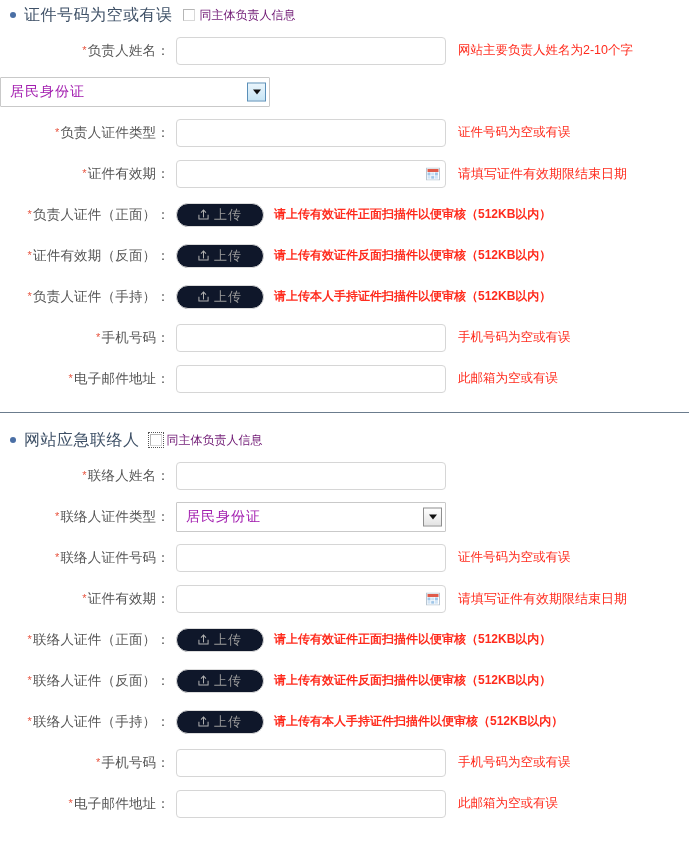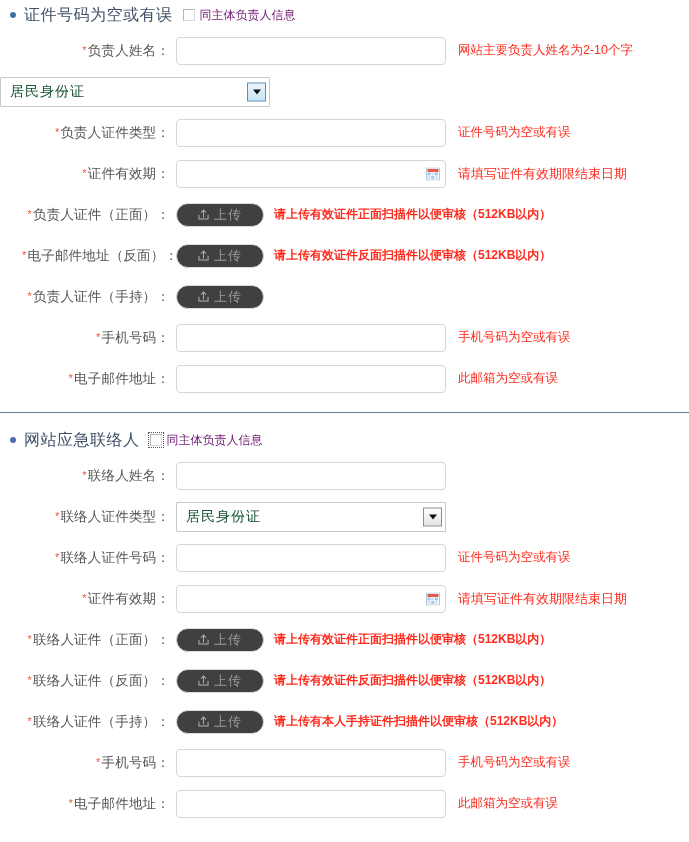--- a/index.html
+++ b/index.html
@@ -124,21 +124,21 @@
     background: #fff;
     box-sizing: border-box;
     display: flex;
     align-items: center;
     position: relative;
     border-radius: 1px;
   }
   .sel .selval {
     padding-left: 9px;
     font-size: 14px;
-    color: #14532d;
+    color: #a21caf;
     letter-spacing: 1px;
   }
   .sel .arrow {
     position: absolute;
     right: 3px; top: 50%;
     transform: translateY(-50%);
     width: 19px; height: 19px;
     box-sizing: border-box;
     display: flex;
     align-items: center;
@@ -157,21 +157,21 @@
     border-left: 4px solid transparent;
     border-right: 4px solid transparent;
     border-top: 5px solid #111;
   }
 
   
   .upbtn {
     width: 88px; height: 24px;
     border: 1px solid #dcdcdc;
     border-radius: 12px;
-    background: #404040;
+    background: #0f172a;
     display: flex;
     align-items: center;
     justify-content: center;
     box-sizing: border-box;
     cursor: pointer;
     user-select: none;
   }
   .upbtn .up-ico {
     width: 11px; height: 11px;
     margin-right: 5px;
@@ -262,21 +262,21 @@
                 <path d="M1 6.2 V11 H11 V6.2" fill="none" stroke="#b0b0b0" stroke-width="1.1"></path>
                 <path d="M6 9.2 V1.4" fill="none" stroke="#b0b0b0" stroke-width="1.1"></path>
                 <path d="M3.3 3.9 L6 1.1 L8.7 3.9" fill="none" stroke="#b0b0b0" stroke-width="1.1" stroke-linejoin="miter"></path>
               </svg>
               <span class="up-txt">上传</span>
             </div>
           </div>
           <div class="hint up">请上传有效证件正面扫描件以便审核（512KB以内）</div>
         </div>
         <div class="row">
-          <div class="lbl"><span class="req">*</span><span>电子邮件地址（反面）：</span></div>
+          <div class="lbl"><span class="req">*</span><span>证件有效期（反面）：</span></div>
           <div class="ctrl">
             <div class="upbtn">
               <svg class="up-ico" viewBox="0 0 12 12">
                 <path d="M1 6.2 V11 H11 V6.2" fill="none" stroke="#b0b0b0" stroke-width="1.1"></path>
                 <path d="M6 9.2 V1.4" fill="none" stroke="#b0b0b0" stroke-width="1.1"></path>
                 <path d="M3.3 3.9 L6 1.1 L8.7 3.9" fill="none" stroke="#b0b0b0" stroke-width="1.1" stroke-linejoin="miter"></path>
               </svg>
               <span class="up-txt">上传</span>
             </div>
           </div>
@@ -287,20 +287,21 @@
           <div class="ctrl">
             <div class="upbtn">
               <svg class="up-ico" viewBox="0 0 12 12">
                 <path d="M1 6.2 V11 H11 V6.2" fill="none" stroke="#b0b0b0" stroke-width="1.1"></path>
                 <path d="M6 9.2 V1.4" fill="none" stroke="#b0b0b0" stroke-width="1.1"></path>
                 <path d="M3.3 3.9 L6 1.1 L8.7 3.9" fill="none" stroke="#b0b0b0" stroke-width="1.1" stroke-linejoin="miter"></path>
               </svg>
               <span class="up-txt">上传</span>
             </div>
           </div>
+          <div class="hint up">请上传本人手持证件扫描件以便审核（512KB以内）</div>
         </div>
         <div class="row">
           <div class="lbl"><span class="req">*</span><span>手机号码：</span></div>
           <div class="ctrl"><input class="tin" type="text" value="" style=""></div>
           <div class="hint">手机号码为空或有误</div>
         </div>
         <div class="row">
           <div class="lbl"><span class="req">*</span><span>电子邮件地址：</span></div>
           <div class="ctrl"><input class="tin" type="text" value="" style=""></div>
           <div class="hint">此邮箱为空或有误</div>

